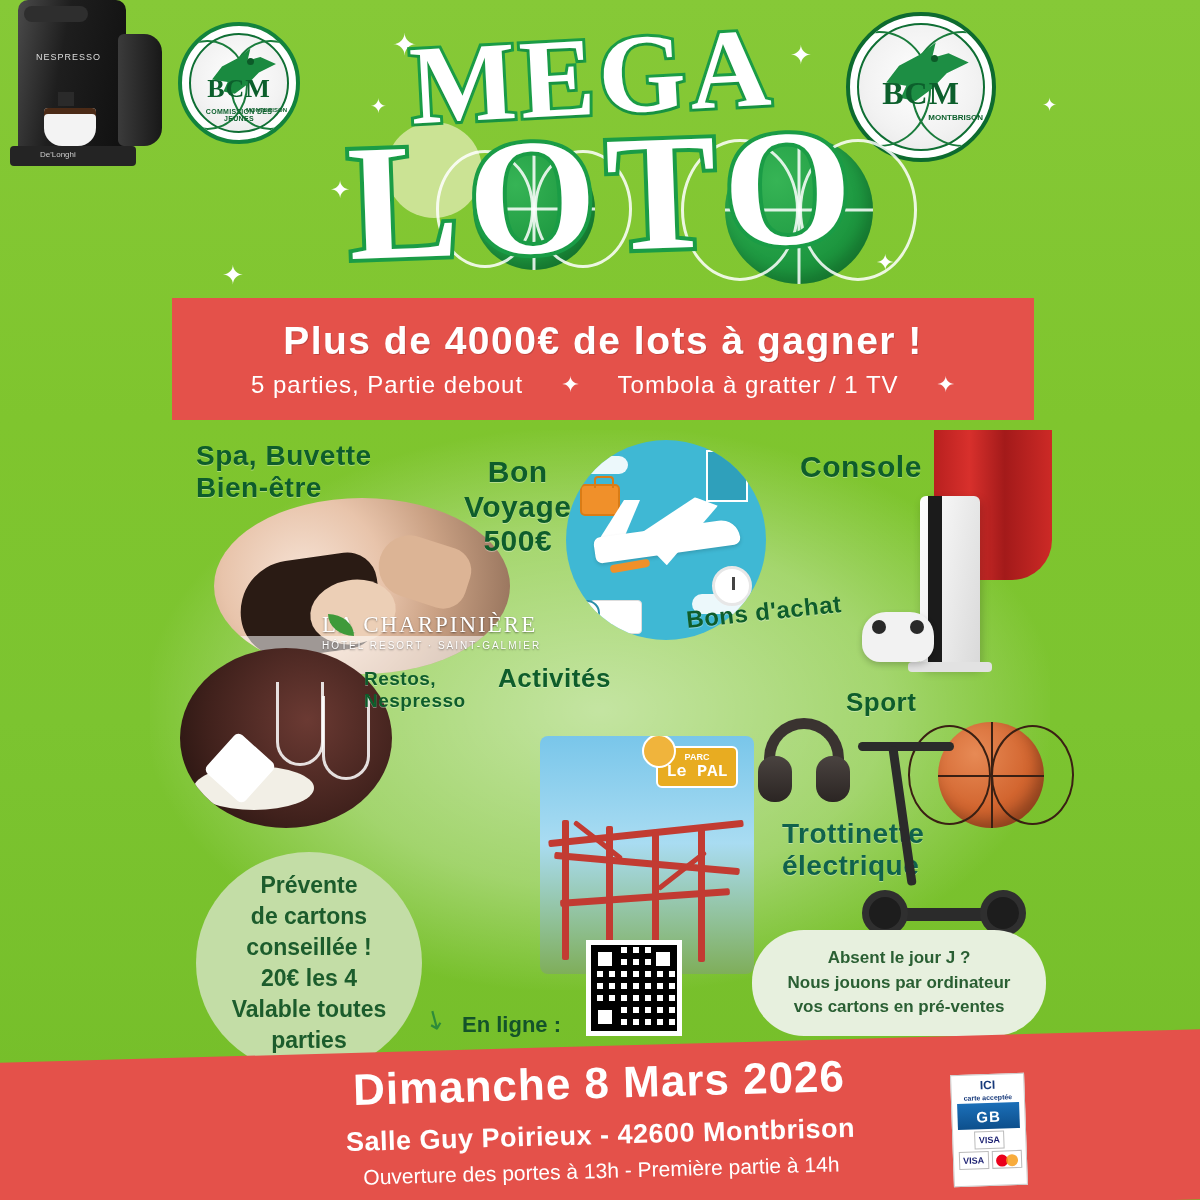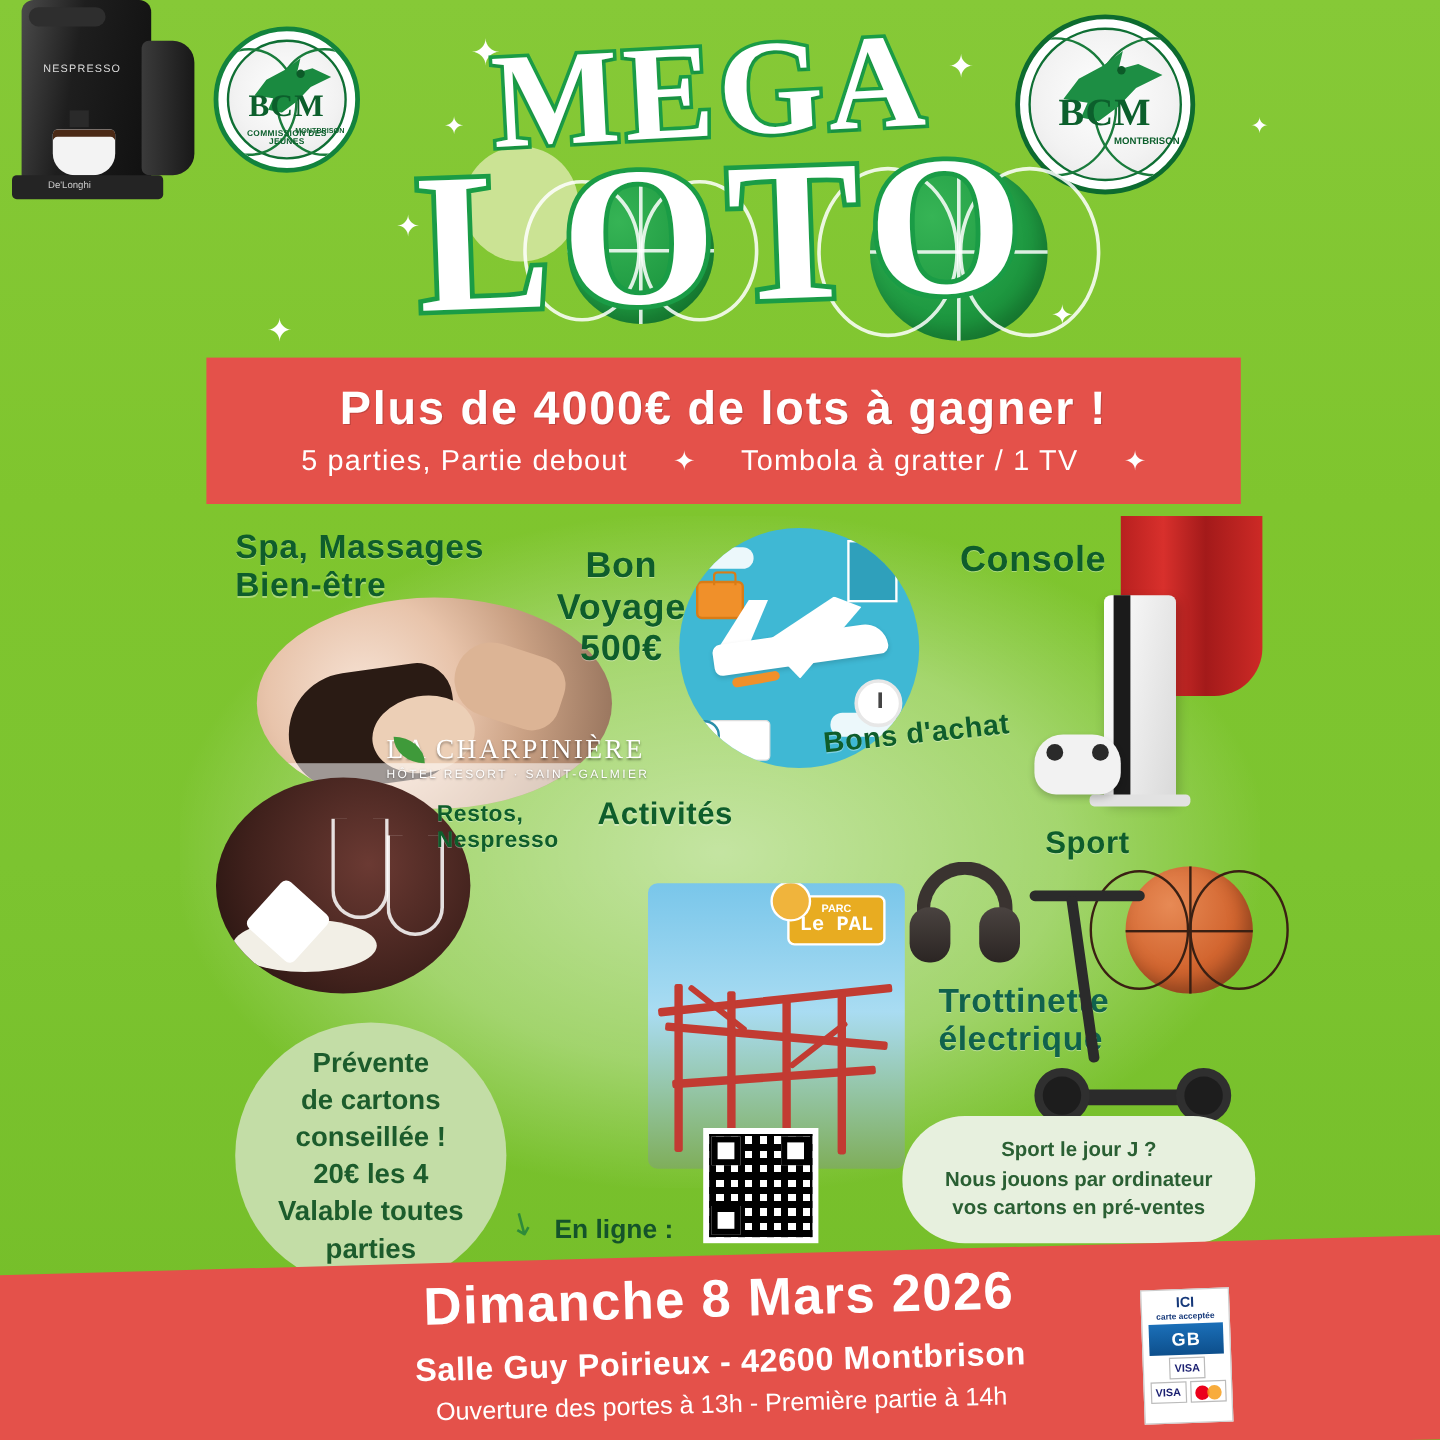--- a/index.html
+++ b/index.html
@@ -133,21 +133,21 @@
     letter-spacing: .5px;
     line-height: 1.15;
     text-shadow: 0 1px 0 rgba(255,255,255,.35);
   }
   #lbl-spa { left: 196px; top: 440px; font-size: 28px; }
   #lbl-voyage { left: 464px; top: 455px; font-size: 30px; text-align: center; }
   #lbl-console { left: 800px; top: 450px; font-size: 30px; }
   #lbl-bons { left: 686px; top: 598px; font-size: 24px; transform: rotate(-6deg); }
   #lbl-restos { left: 364px; top: 668px; font-size: 19px; }
   #lbl-pal { left: 498px; top: 664px; font-size: 26px; }
-  #lbl-sport { left: 846px; top: 688px; font-size: 26px; margin-left: 25px; }
+  #lbl-sport { left: 846px; top: 688px; font-size: 26px; }
   #lbl-trott { left: 782px; top: 818px; font-size: 28px; color: #10624c; }
 
   
   .photo { position: absolute; overflow: hidden; }
   #photo-spa {
     left: 214px; top: 498px; width: 296px; height: 176px;
     border-radius: 148px / 88px;
     background:
       radial-gradient(circle at 30% 45%, #f6e2d4 0%, #e8c4ab 35%, #caa184 60%, #8d6b55 100%);
   }
@@ -482,21 +482,21 @@
     <div class="banner-main">Plus de 4000€ de lots à gagner !</div>
     <div class="banner-sub-row">
       <span class="banner-sub">5 parties, Partie debout</span>
       <span class="banner-star">✦</span>
       <span class="banner-sub">Tombola à gratter / 1 TV</span>
       <span class="banner-star">✦</span>
     </div>
   </div>
 
   <div class="lbl" id="lbl-spa">
-    <div>Spa, Massages</div>
+    <div>Spa, Buvette</div>
     <div>Bien-être</div>
   </div>
   <div class="photo" id="photo-spa">
     <div class="hair"></div>
     <div class="face"></div>
     <div class="hand"></div>
     <div class="towel"></div>
   </div>
   <div class="charpiniere">
     <div class="cp-leaf"></div>
@@ -608,21 +608,21 @@
       <div>de cartons</div>
       <div>conseillée !</div>
       <div>20€ les 4</div>
       <div>Valable toutes</div>
       <div>parties</div>
     </div>
   </div>
 
   <div class="blob" id="blob-absent">
     <div>
-      <div>Sport le jour J ?</div>
+      <div>Absent le jour J ?</div>
       <div>Nous jouons par ordinateur</div>
       <div>vos cartons en pré-ventes</div>
     </div>
   </div>
 
   <span class="qr-arrow">↘</span>
   <span class="qr-label">En ligne :</span>
   <div id="qr">
     <div class="qr-grid"></div>
     <span class="qr-eye tl"></span>

